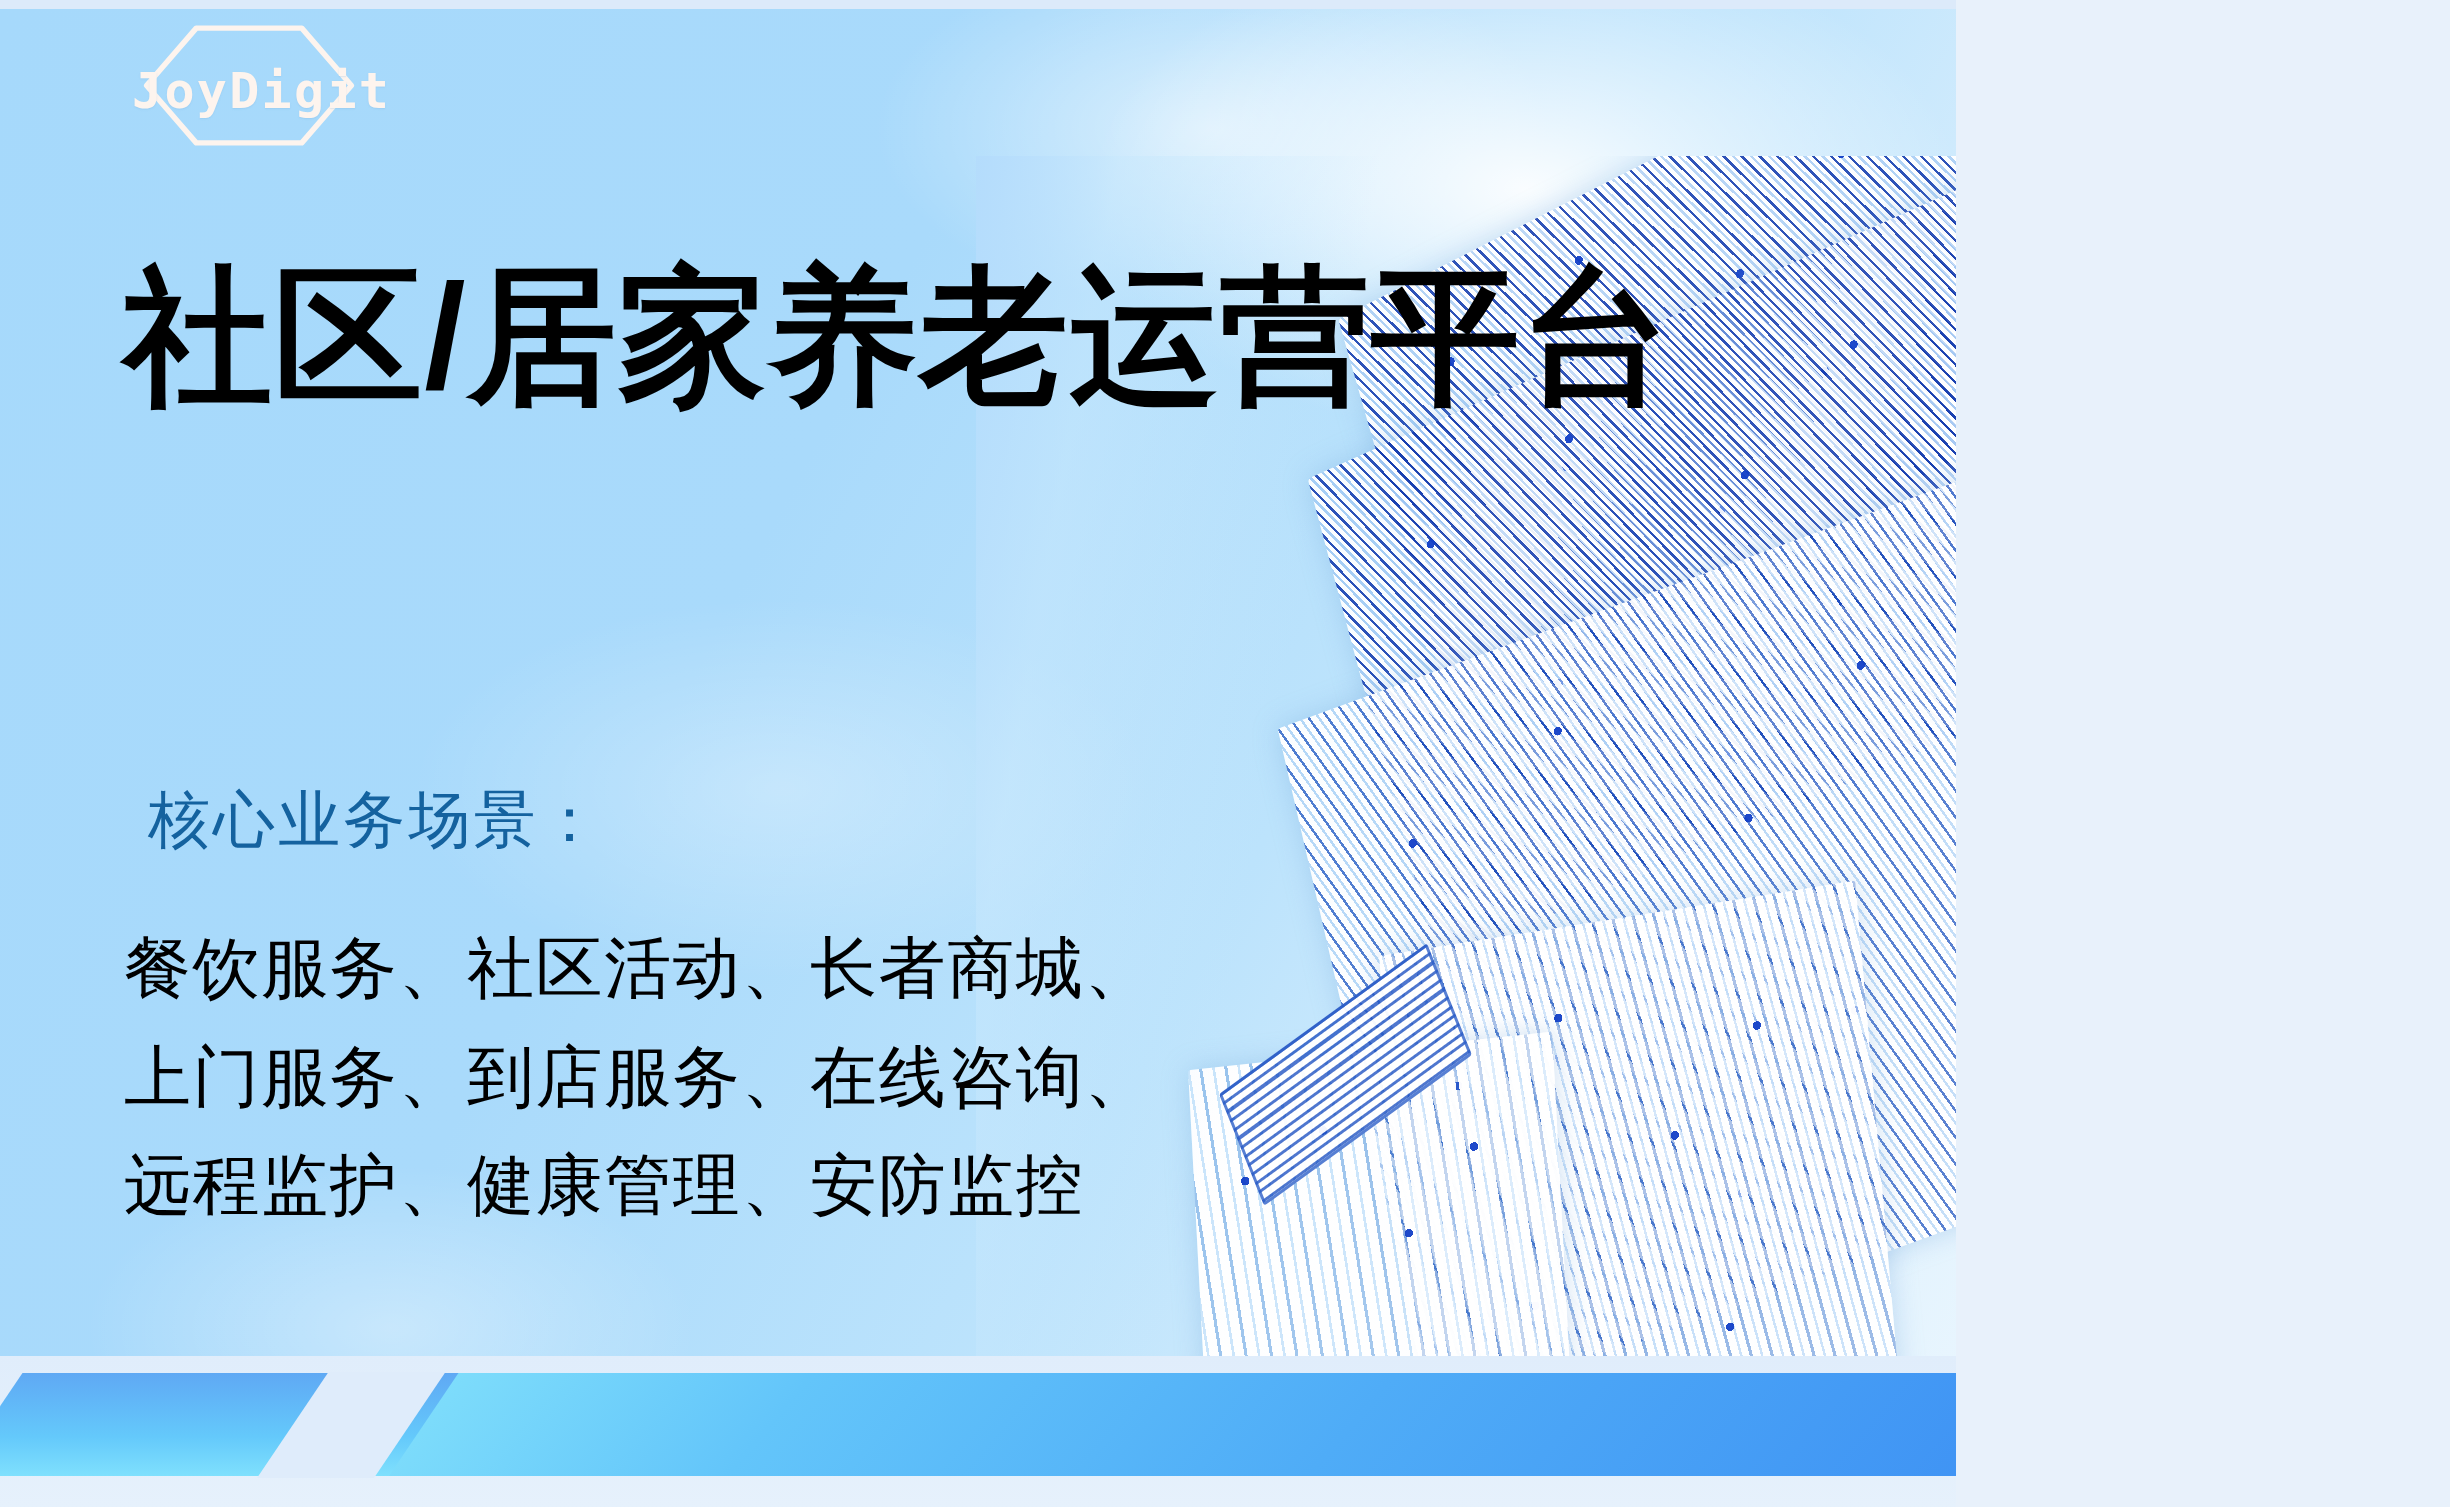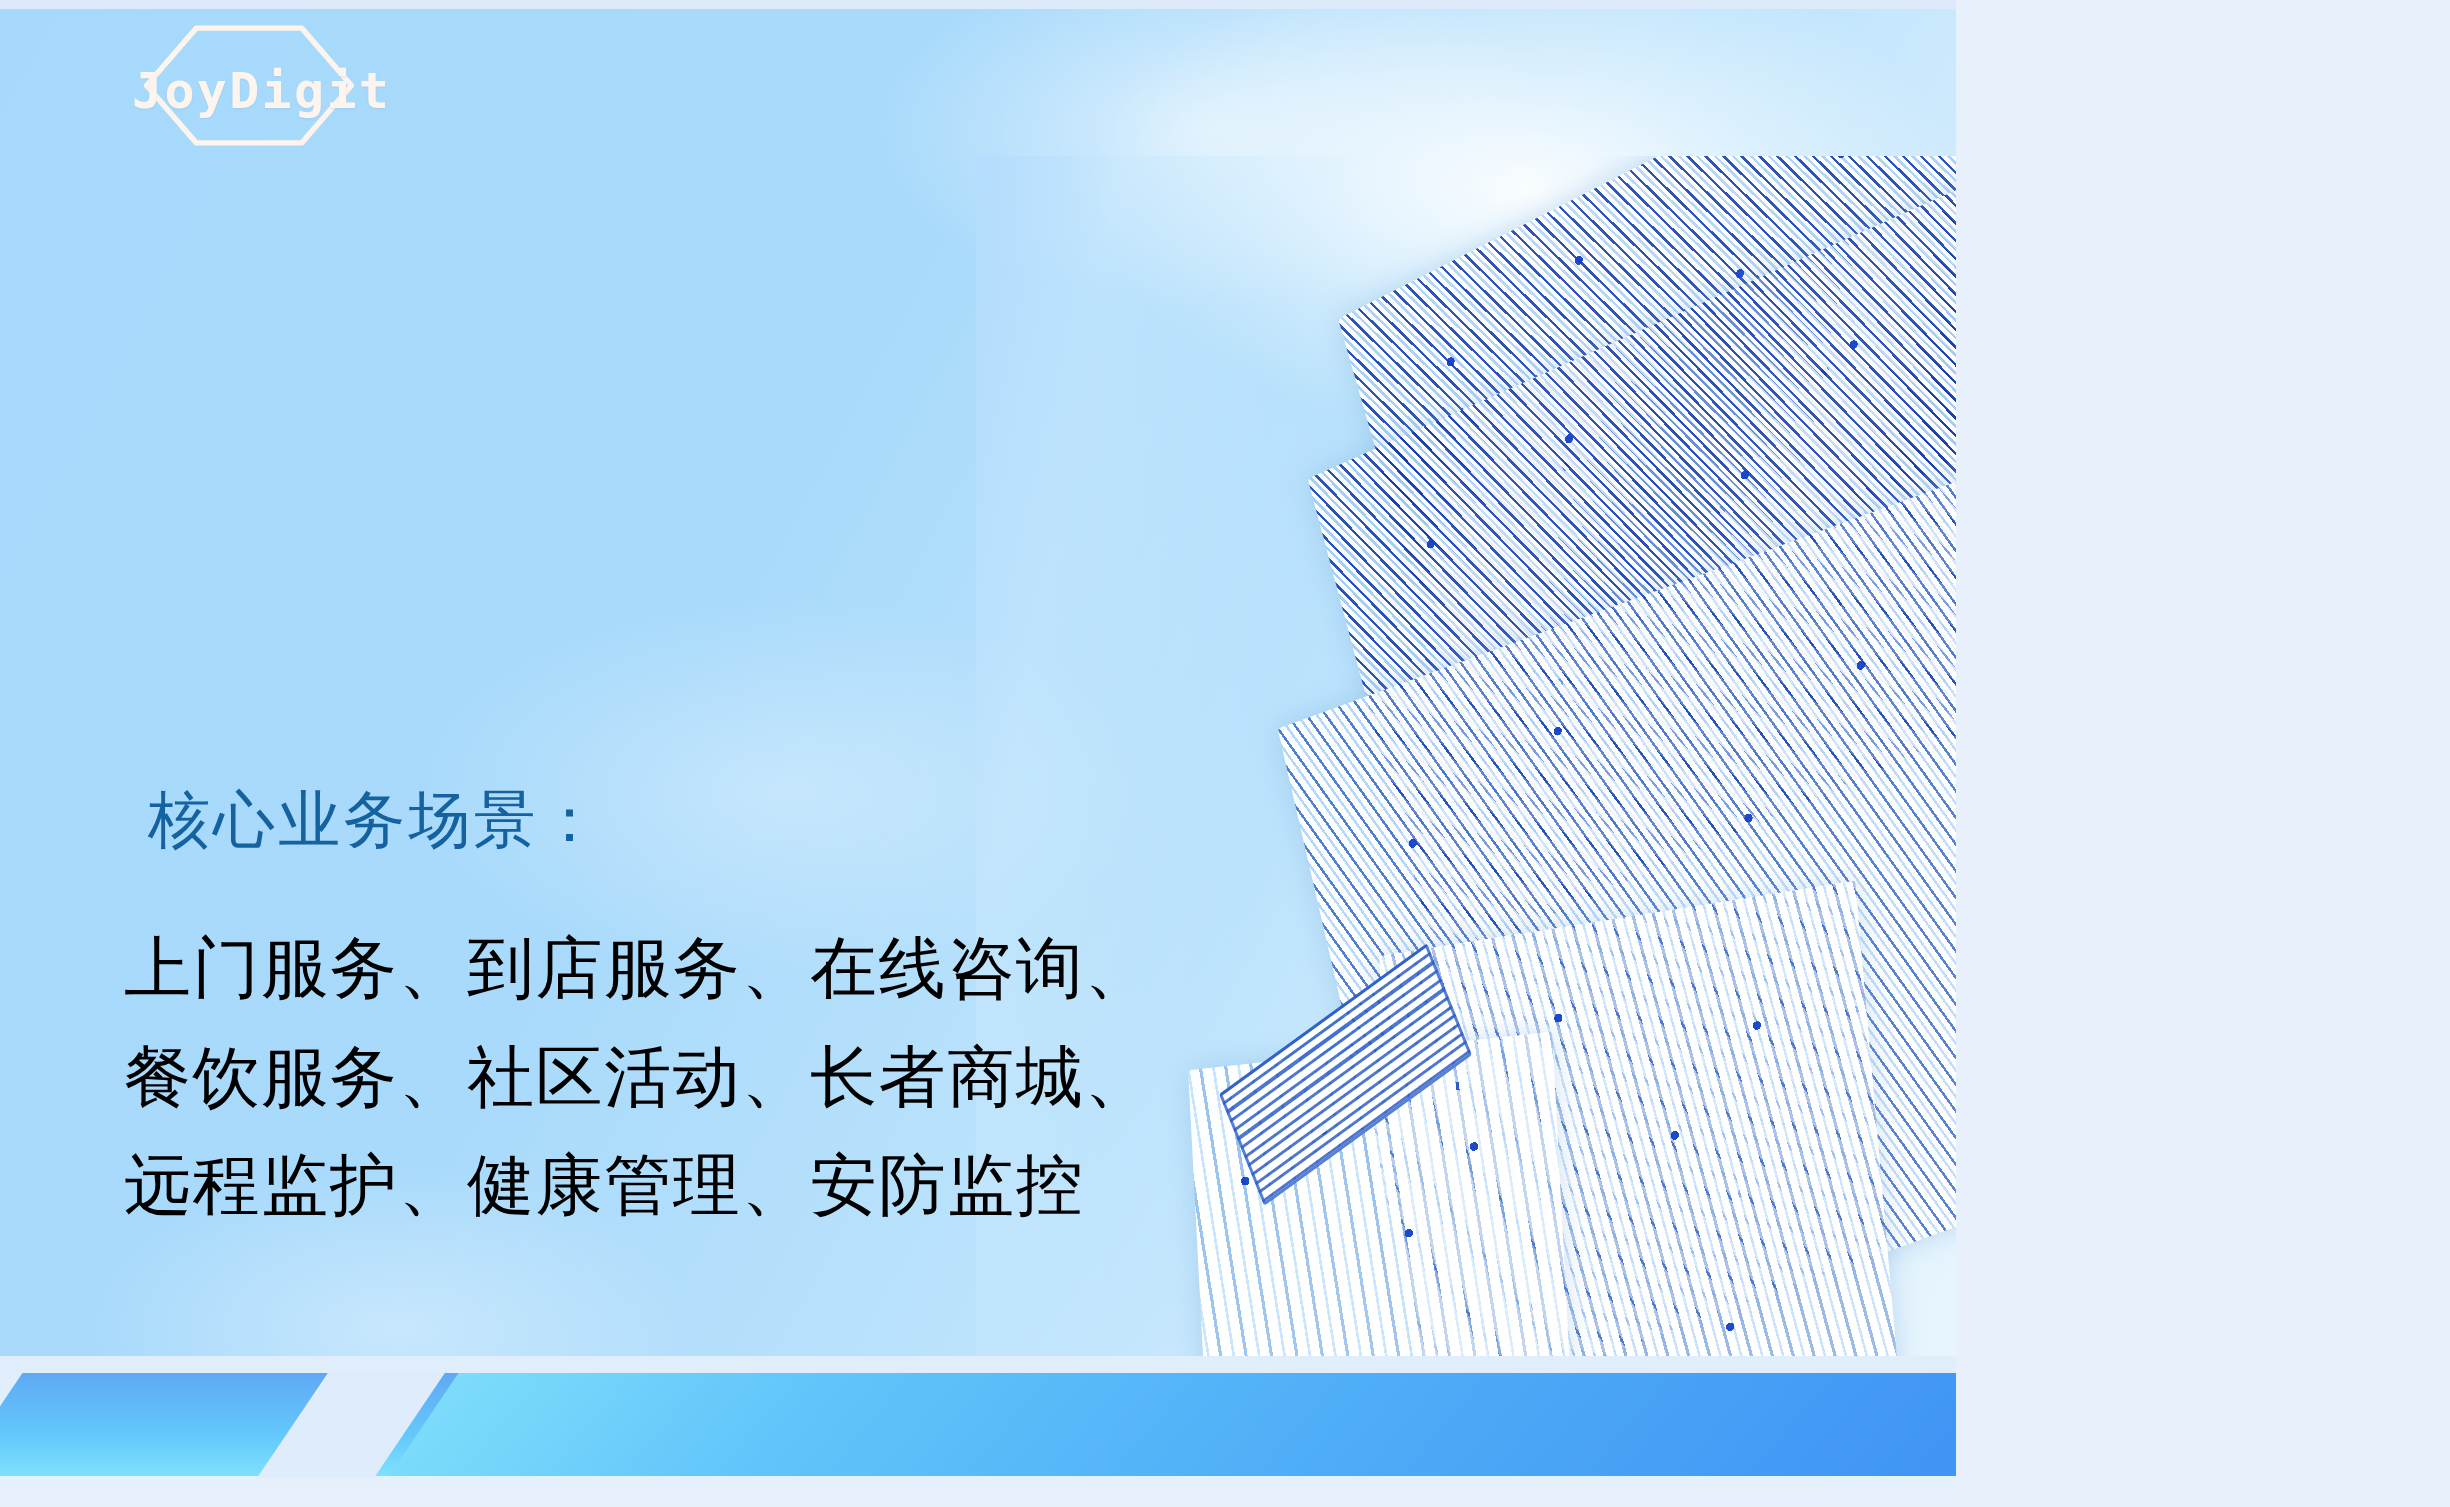--- a/index.html
+++ b/index.html
@@ -224,26 +224,27 @@
 
   <div class="logo">
     <svg class="hex" viewBox="0 0 272 156" aria-hidden="true">
       <polygon points="68,4 204,4 268,78 204,152 68,152 4,78" fill="none" stroke="#fdf4ee" stroke-width="7" stroke-linejoin="round"></polygon>
     </svg>
     <div class="wordmark">
       <span class="lat">JoyDigit</span>
     </div>
   </div>
 
+  <div class="headline">社区/居家养老运营平台</div>
 
   <div class="section-heading">核心业务场景：</div>
 
   <div class="body-lines">
+    <div>餐饮服务、社区活动、长者商城、</div>
     <div>上门服务、到店服务、在线咨询、</div>
-    <div>餐饮服务、社区活动、长者商城、</div>
     <div>远程监护、健康管理、安防监控</div>
   </div>
 
   <div class="bottom">
     <div class="pale"></div>
     <div class="band-a"></div>
     <div class="band-b"></div>
     <div class="slash"></div>
   </div>
 

